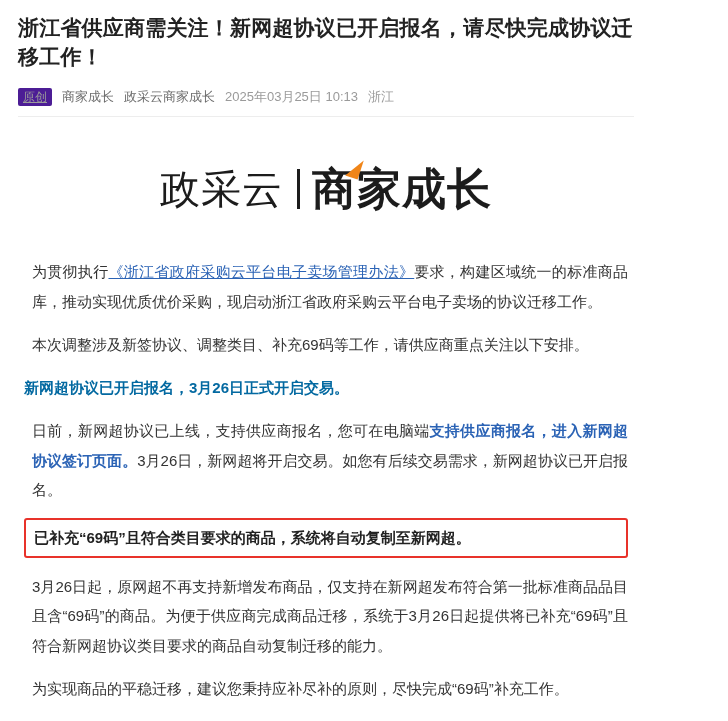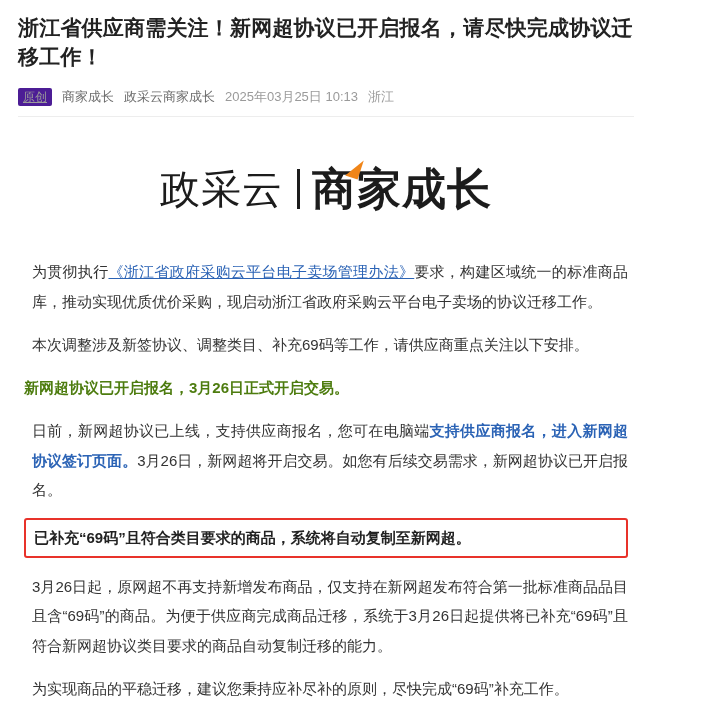--- a/index.html
+++ b/index.html
@@ -122,21 +122,21 @@
   }
   .inline-link-plain {
     color: #2b63b5;
     cursor: pointer;
     font-weight: bold;
   }
   p.para-bold {
     font-size: 15px;
     font-weight: bold;
     line-height: 1.95;
-    color: #4d7c0f;
+    color: #0369a1;
     margin: 0 0 14px 0;
   }
   .highlight-box {
     border: 2px solid #e8322a;
     border-radius: 3px;
     padding: 6px 8px;
     margin: 0 0 14px 0;
   }
   .highlight-box .htext {
     font-size: 15px;

